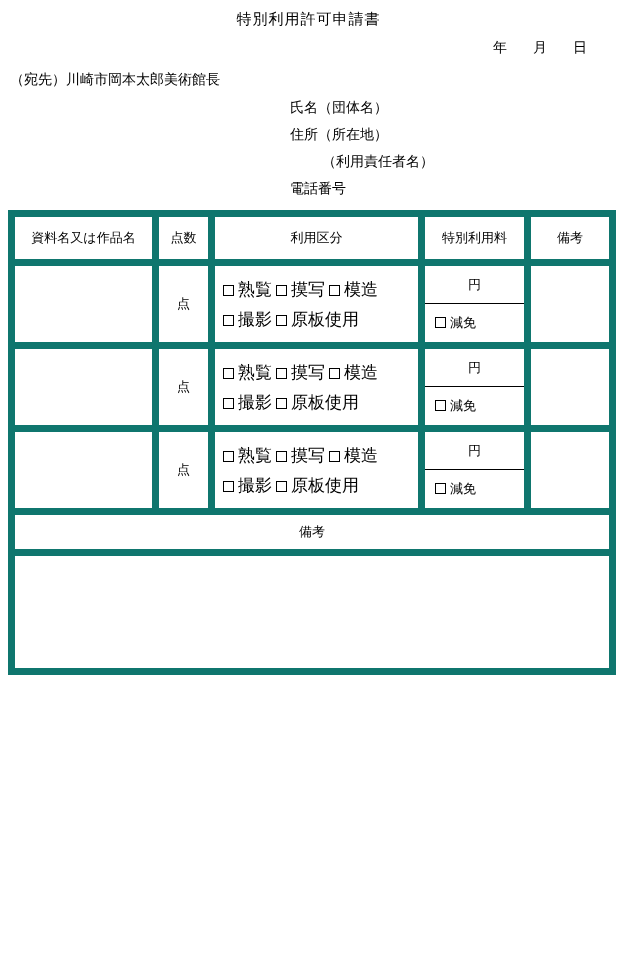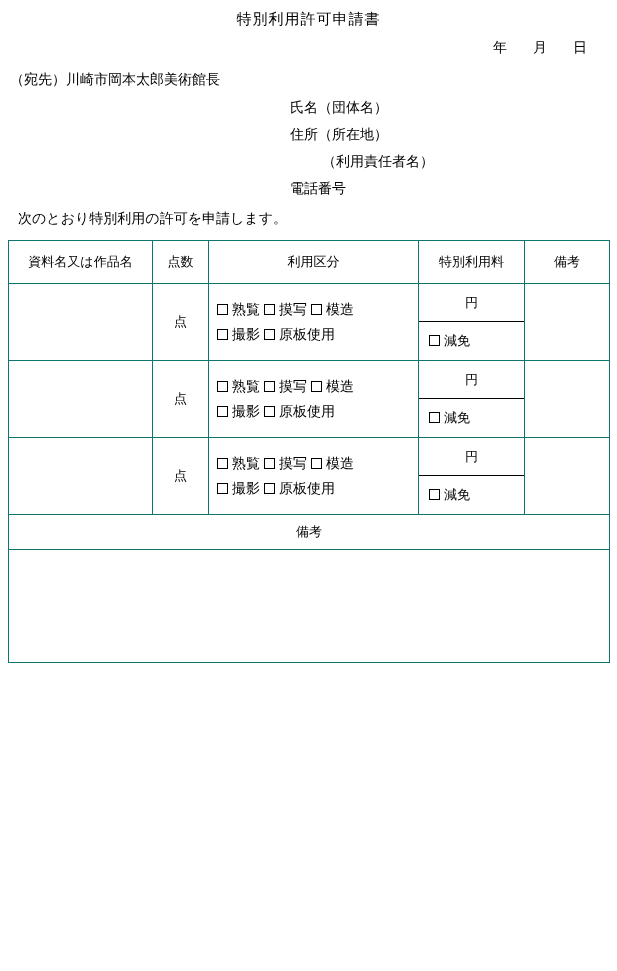--- a/index.html
+++ b/index.html
@@ -67,21 +67,21 @@
   }
 
   
   table.form {
     border-collapse: collapse;
     width: 601px;
     margin: 12px 8px 0 8px;
     table-layout: fixed;
   }
   table.form td, table.form th {
-    border: 1px solid #0f766e;
+    border: 7px solid #0f766e;
     font-weight: normal;
     font-size: 13px;
     text-align: center;
     vertical-align: middle;
     padding: 0;
   }
   .th-row td {
     height: 42px;
     font-size: 14px;
   }
@@ -96,21 +96,21 @@
   }
   .use-cell {
     padding: 6px 0 6px 0;
     text-align: left;
   }
   .use-line {
     display: flex;
     justify-content: flex-start;
     padding-left: 8px;
     margin: 7px 0;
-    font-size: 14px;
+    font-size: 17px;
     font-family: Liberation Mono, monospace;
   }
   .use-item {
     display: inline-block;
     white-space: nowrap;
   }
   .use-item + .use-item { margin-left: 4px; }
   .cb {
     display: inline-block;
     width: 9px;
@@ -180,21 +180,20 @@
 
   <div class="addressee">（宛先）川崎市岡本太郎美術館長</div>
 
   <div class="applicant-block">
     <div class="applicant-row">氏名（団体名）</div>
     <div class="applicant-row">住所（所在地）</div>
     <div class="applicant-row indent">（利用責任者名）</div>
     <div class="applicant-row">電話番号</div>
   </div>
 
-  <div class="statement">次のとおり特別利用の許可を申請します。</div>
 
   <table class="form">
     <colgroup>
       <col class="col-name">
         <col class="col-count">
         <col class="col-use">
         <col class="col-fee">
         <col class="col-note">
     </colgroup>
     <tbody>

